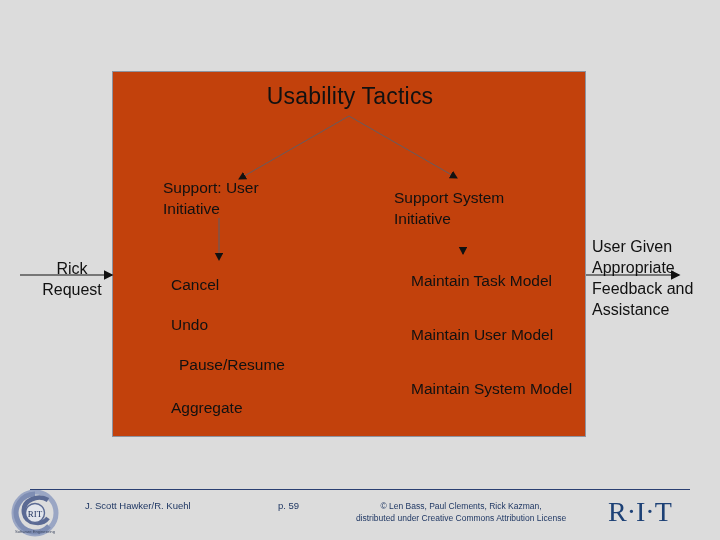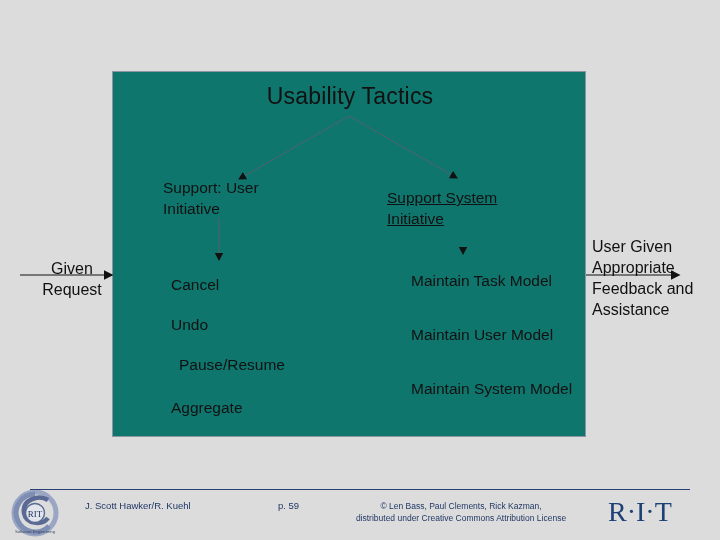--- a/index.html
+++ b/index.html
@@ -22,21 +22,21 @@
     height: 540px;
   }
 
   
   .diagram-box {
     position: absolute;
     left: 112px;
     top: 71px;
     width: 474px;
     height: 366px;
-    background: #0f766e;
+    background: #c2410c;
     border: 1px solid #8d93a0;
     box-sizing: border-box;
   }
 
   .diagram-title {
     position: absolute;
     left: 0;
     top: 11px;
     width: 474px;
     text-align: center;
@@ -56,21 +56,21 @@
   }
 
   .node-label {
     position: absolute;
     font-size: 15.5px;
     color: #111111;
     line-height: 21px;
   }
 
   .col-left-head  { left: 50px;  top: 105px; width: 150px; }
-  .col-right-head { left: 274px; top: 115px; width: 160px; text-decoration: underline; }
+  .col-right-head { left: 281px; top: 115px; width: 160px; }
 
   .leaf {
     position: absolute;
     font-size: 15.5px;
     color: #111111;
     line-height: 21px;
   }
 
   .leaf-l1 { left: 58px; top: 202px; text-align: center; }
   .leaf-l2 { left: 58px; top: 242px; }
@@ -219,21 +219,21 @@
     <defs>
       <marker id="ah2" markerWidth="11" markerHeight="11" refX="8.5" refY="5" orient="auto" markerUnits="userSpaceOnUse">
         <path d="M0,0 L10,5 L0,10 z" fill="#111111"></path>
       </marker>
     </defs>
     <path d="M20,275 L112,275" stroke="#111111" stroke-width="1.1" fill="none" marker-end="url(#ah2)"></path>
     <path d="M586,275 L679,275" stroke="#111111" stroke-width="1.1" fill="none" marker-end="url(#ah2)"></path>
   </svg>
 
   <div class="io-label io-left">
-    <div>Given</div>
+    <div>Rick</div>
     <div>Request</div>
   </div>
 
   <div class="io-label io-right">
     <div>User Given</div>
     <div>Appropriate</div>
     <div>Feedback and</div>
     <div>Assistance</div>
   </div>
 

